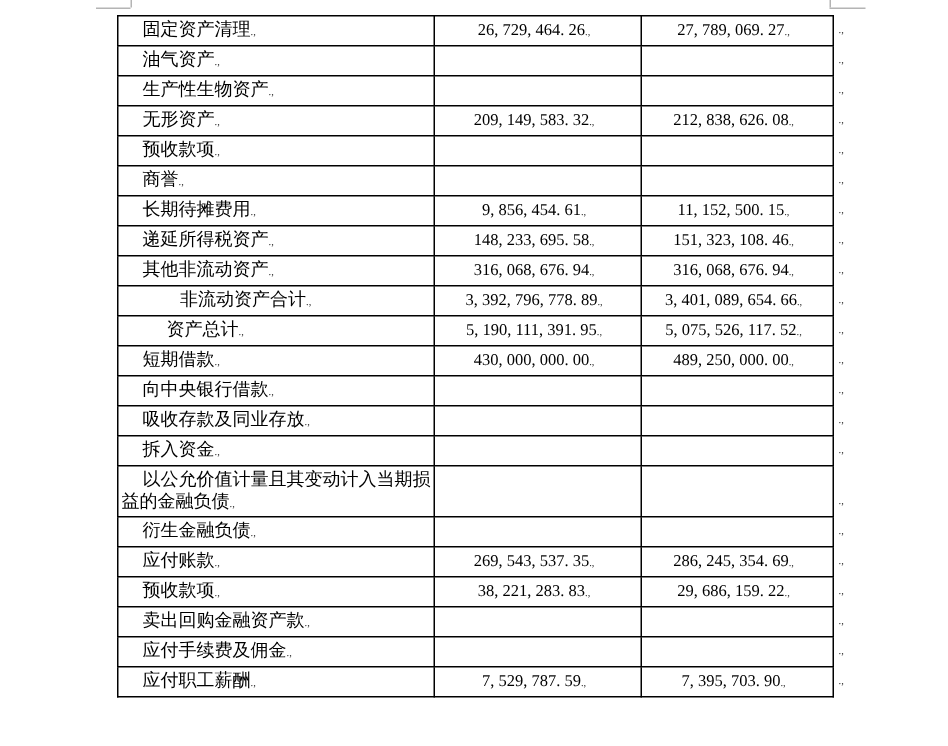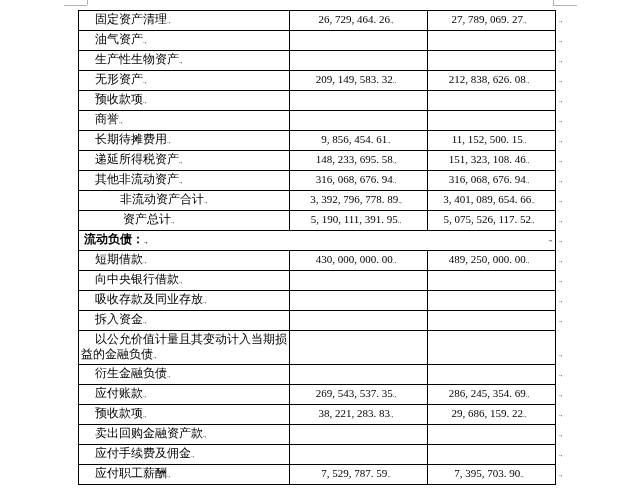--- a/index.html
+++ b/index.html
@@ -41,21 +41,21 @@
     border: 1px solid #000;
     padding: 0;
     font-size: 12px;
     line-height: 15px;
     vertical-align: middle;
     overflow: hidden;
   }
   td.lbl { white-space: nowrap; margin-top: 44px; }
   td.ind1 { padding-left: 16px; }
   td.ind2 { padding-left: 41px; }
-  td.ind3 { padding-left: 44px; }
+  td.ind3 { padding-left: 32px; }
   td.sec  { padding-left: 5px; font-weight: bold; position: relative; }
   td.wrap {
     white-space: normal;
     padding-left: 2px;
     text-indent: 14px;
     line-height: 15px;
   }
   td.val {
     text-align: center;
     padding-right: 5px;
@@ -167,24 +167,20 @@
     <td class="rail"><span class="cm">.,</span></td>
   </tr>
 
   <tr>
     <td class="lbl ind3"><span>资产总计</span><span class="cm">.,</span></td>
     <td class="val"><span>5, 190, 111, 391. 95</span><span class="cm">.,</span></td>
     <td class="val"><span>5, 075, 526, 117. 52</span><span class="cm">.,</span></td>
     <td class="rail"><span class="cm">.,</span></td>
   </tr>
 
-  <tr>
-    <td class="lbl sec" colspan="3"><span>流动负债：</span><span class="cm">.,</span><span class="cm cm-right">.,</span></td>
-    <td class="rail"><span class="cm">.,</span></td>
-  </tr>
 
   <tr>
     <td class="lbl ind1"><span>短期借款</span><span class="cm">.,</span></td>
     <td class="val"><span>430, 000, 000. 00</span><span class="cm">.,</span></td>
     <td class="val"><span>489, 250, 000. 00</span><span class="cm">.,</span></td>
     <td class="rail"><span class="cm">.,</span></td>
   </tr>
 
   <tr>
     <td class="lbl ind1"><span>向中央银行借款</span><span class="cm">.,</span></td>

